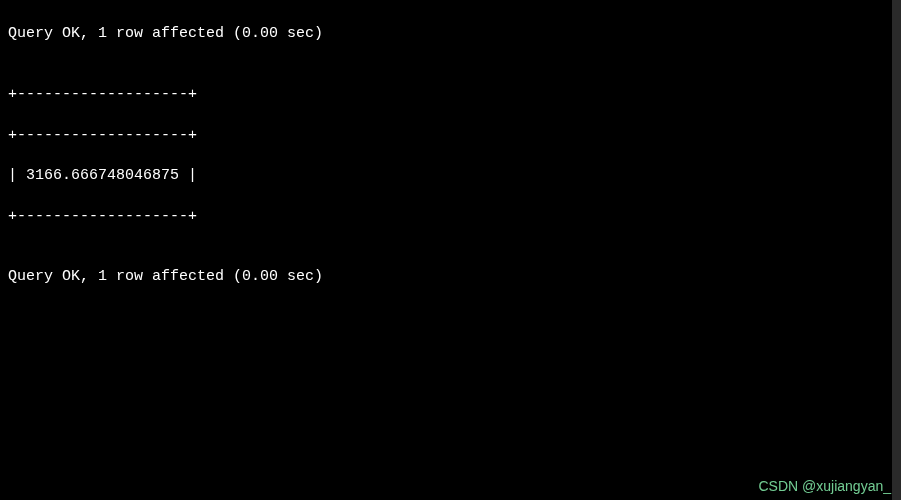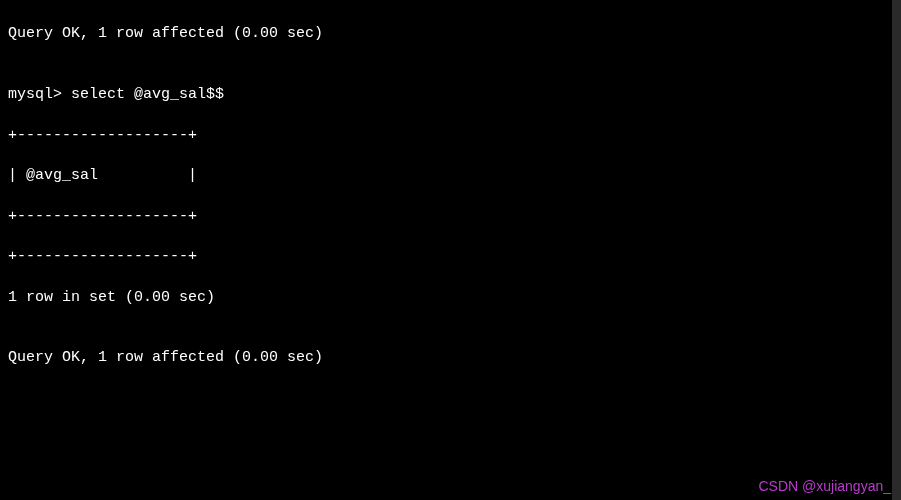--- a/index.html
+++ b/index.html
@@ -22,46 +22,44 @@
     .terminal {
       white-space: pre;
     }
     .line {
       display: block;
     }
     .watermark {
       position: absolute;
       bottom: 4px;
       right: 10px;
-      color: #d946ef;
+      color: #86efac;
       font-size: 14px;
       font-family: Arial, sans-serif;
       opacity: 0.85;
     }
     .scrollbar {
       position: absolute;
       right: 0;
       top: 0;
       width: 9px;
       height: 500px;
       background: #2a2a2a;
     }
   </style>
 </head>
 <body>
 
 <div class="terminal">
 <span class="line">Query OK, 1 row affected (0.00 sec)</span>
 <span class="line"></span>
-<span class="line"><span>mysql&gt; </span><span>select @avg_sal$$</span></span>
-<span class="line">+-------------------+</span>
-<span class="line">| @avg_sal          |</span>
 <span class="line">+-------------------+</span>
 <span class="line">+-------------------+</span>
-<span class="line">1 row in set (0.00 sec)</span>
+<span class="line">| 3166.666748046875 |</span>
+<span class="line">+-------------------+</span>
 <span class="line"></span>
 <span class="line">Query OK, 1 row affected (0.00 sec)</span>
 <span class="line"></span>
 
 
 
 
 
 
 

